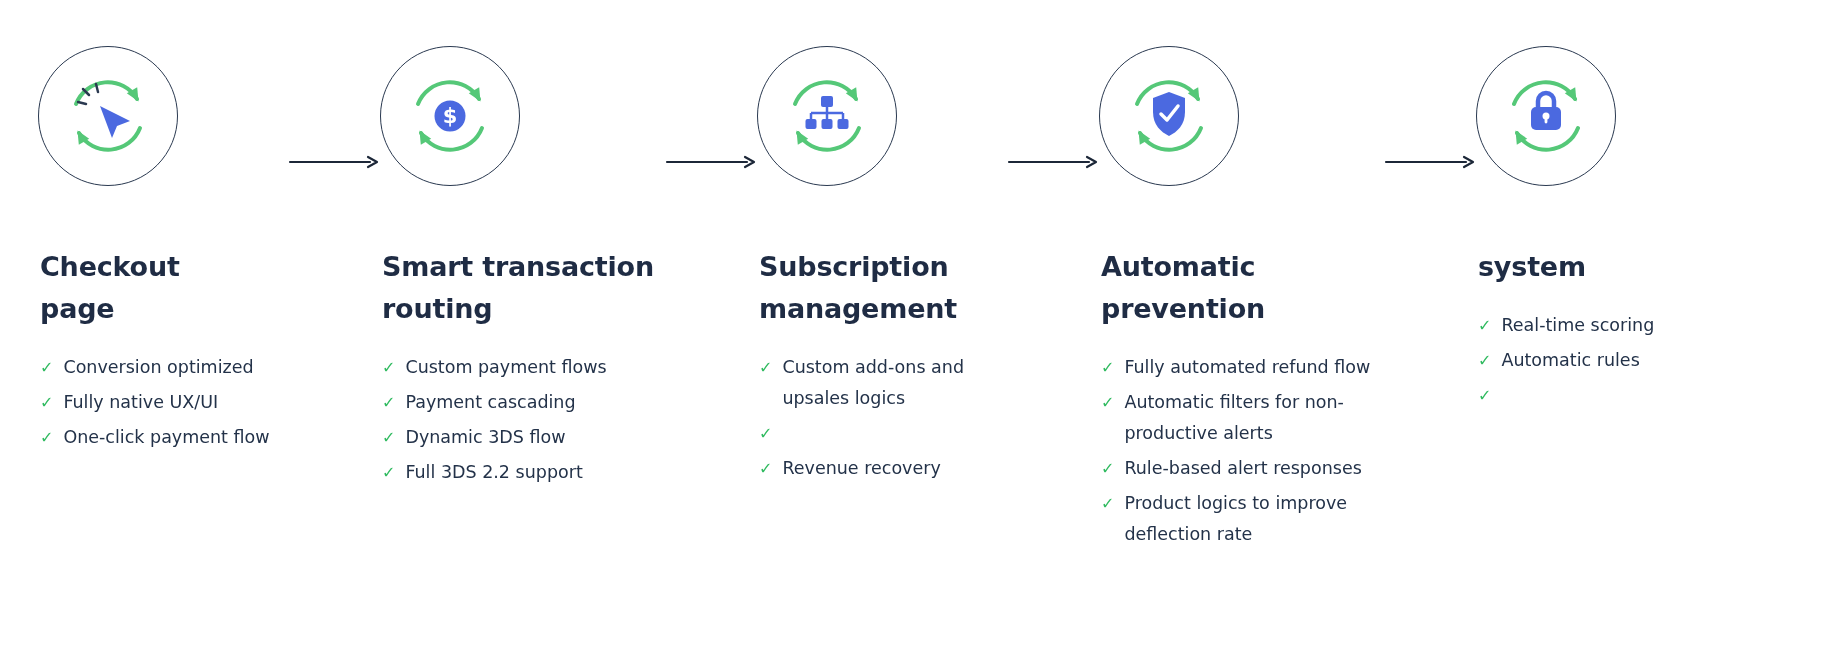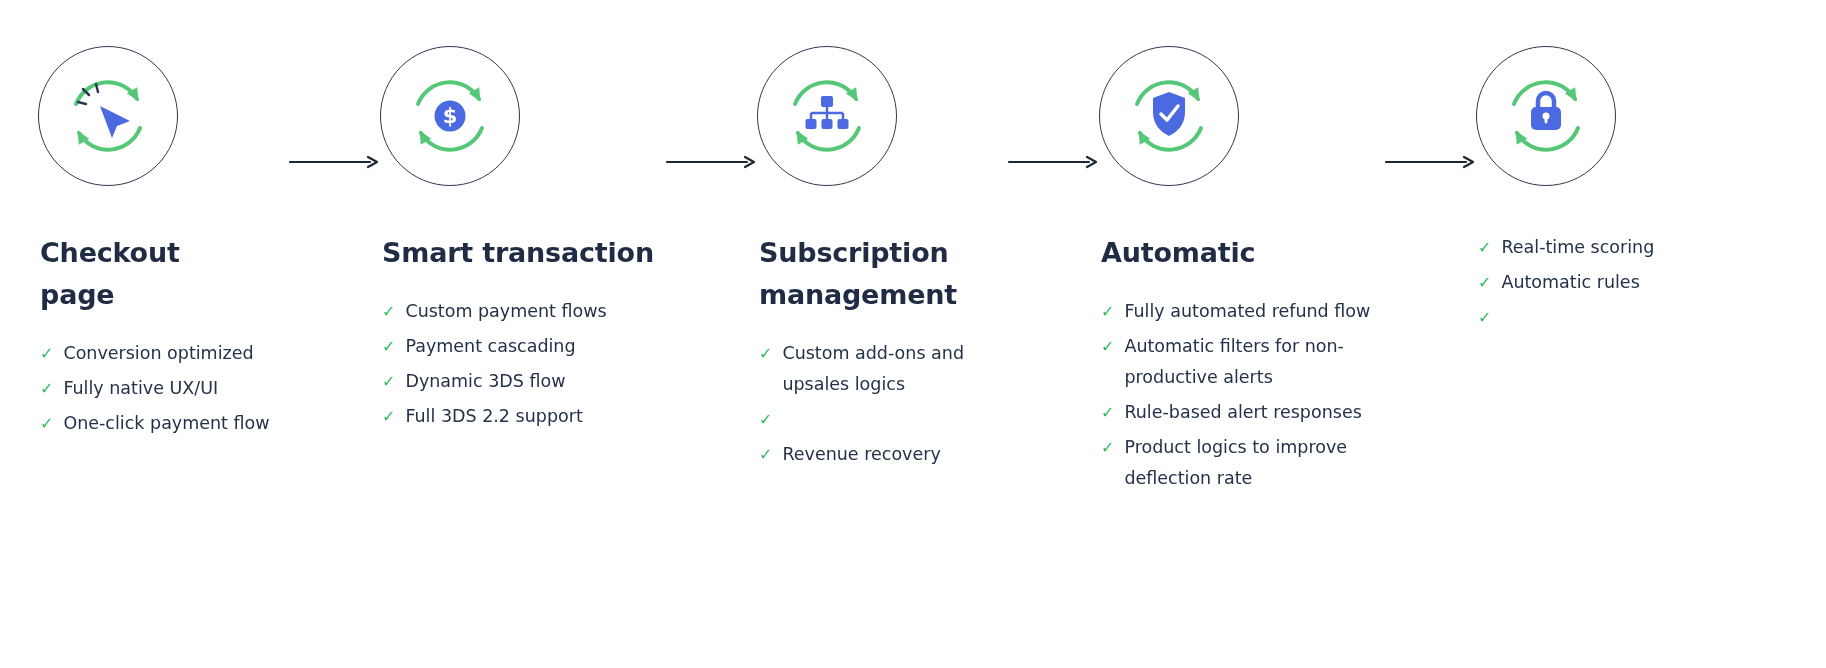--- a/index.html
+++ b/index.html
@@ -14,21 +14,21 @@
   .step{flex:0 0 auto;}
   .step-1{width:250px}.step-2{width:285px}.step-3{width:250px}.step-4{width:285px}.step-5{width:238px}
   .arrow-cell{flex:1 1 0;display:flex;justify-content:center;margin-top:109px;}
   .circle{
     width:140px;height:140px;border:1.5px solid #2a3950;border-radius:50%;
     box-sizing:border-box;position:relative;background:#ffffff;
   }
   .circle svg{position:absolute;left:-1px;top:-1px;width:140px;height:140px;}
   .title{
     font-size:27px;font-weight:700;color:#1f2c44;line-height:42px;
-    margin:46px 0 0 2px;letter-spacing:-0.2px;
+    margin:60px 0 0 2px;letter-spacing:-0.2px;
   }
   .title span{display:block;}
   .items{list-style:none;margin:22px 0 0;padding:0 0 0 2px;}
   .items li{
     display:flex;align-items:flex-start;font-size:17.5px;color:#233249;
     line-height:31px;margin-bottom:4px;
   }
   .check{
     color:#2fba5f;font-weight:700;font-size:16px;margin-right:10px;
     flex:0 0 auto;line-height:31px;
@@ -104,20 +104,21 @@
               <use href="#cycle-arrows"></use>
             </g>
           <g>
             <circle cx="70" cy="70" r="15.5" fill="#4b69e0"></circle>
             <text x="70" y="77" text-anchor="middle" font-size="21" font-weight="bold" fill="#ffffff" font-family="DejaVu Sans, sans-serif">$</text>
           </g>
         </svg>
       </div>
       <h2 class="title">
         <span>Smart transaction</span>
+        <span>routing</span>
       </h2>
       <ul class="items">
         <li>
             <span class="check">✓</span>
             <span>Custom payment flows</span>
           </li>
         <li>
             <span class="check">✓</span>
             <span>Payment cascading</span>
           </li>
@@ -191,20 +192,21 @@
               <use href="#cycle-arrows"></use>
             </g>
           <g>
             <path d="M70 46 L86 52 V66 C86 79 78 86 70 90 C62 86 54 79 54 66 V52 Z" fill="#4b69e0"></path>
             <polyline points="62,68 68,74 79,60" fill="none" stroke="#ffffff" stroke-width="3.5" stroke-linecap="round" stroke-linejoin="round"></polyline>
           </g>
         </svg>
       </div>
       <h2 class="title">
         <span>Automatic</span>
+        <span>prevention</span>
       </h2>
       <ul class="items">
         <li>
             <span class="check">✓</span>
             <span>Fully automated refund flow</span>
           </li>
         <li>
             <span class="check">✓</span>
             <span>Automatic filters for non-productive alerts</span>
           </li>
@@ -233,20 +235,21 @@
             </g>
           <g>
             <path d="M62 61 V55 a8 8 0 0 1 16 0 V61" fill="none" stroke="#4b69e0" stroke-width="4.5"></path>
             <rect x="55" y="61" width="30" height="23" rx="5" fill="#4b69e0"></rect>
             <circle cx="70" cy="70" r="3.5" fill="#ffffff"></circle>
             <rect x="68.6" y="71.5" width="2.8" height="6" rx="1.4" fill="#ffffff"></rect>
           </g>
         </svg>
       </div>
       <h2 class="title">
+        <span>system</span>
       </h2>
       <ul class="items">
         <li>
             <span class="check">✓</span>
             <span>Real-time scoring</span>
           </li>
         <li>
             <span class="check">✓</span>
             <span>Automatic rules</span>
           </li>

